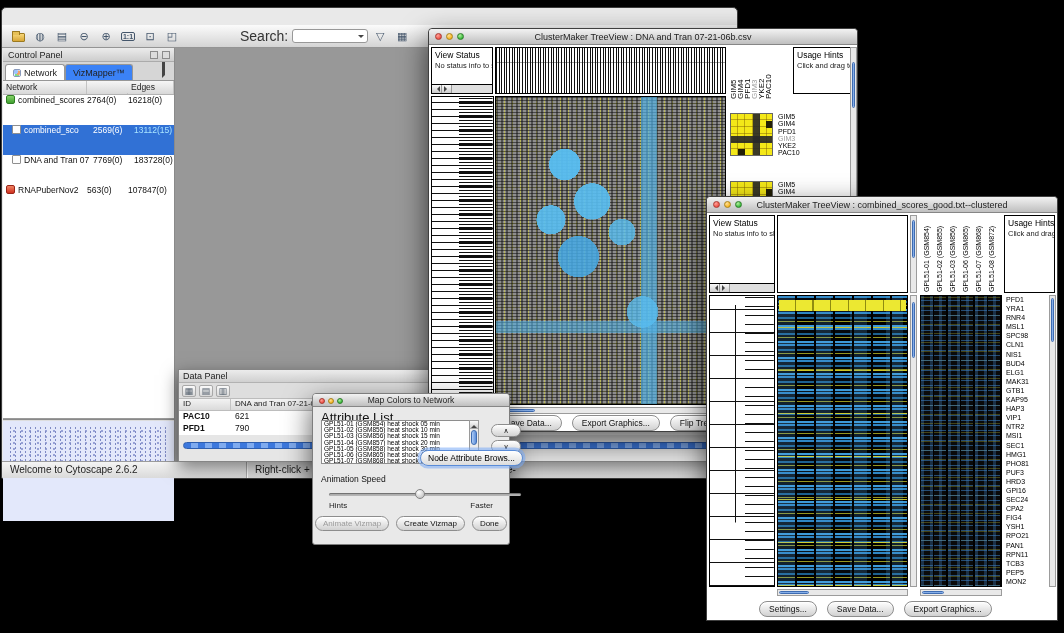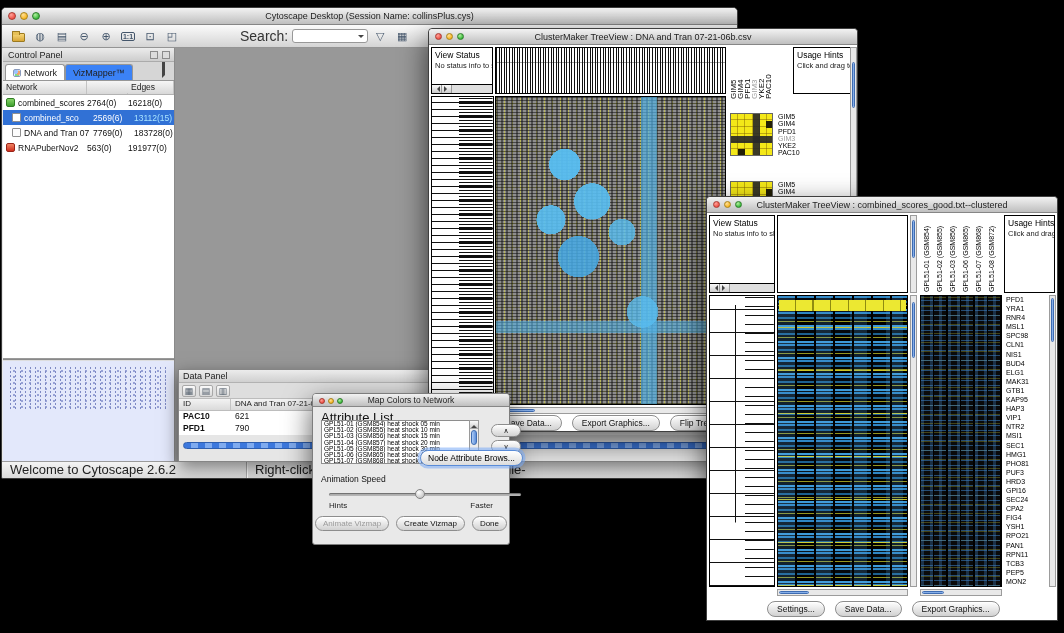--- a/index.html
+++ b/index.html
@@ -80,38 +80,38 @@
     background:radial-gradient(circle at 30% 30%,#9cc2ff 2px,transparent 2.4px),
       radial-gradient(circle at 72% 45%,#f0a06a 2px,transparent 2.4px),
       radial-gradient(circle at 48% 78%,#7ddf84 2px,transparent 2.4px),#eef4ff;
     border:1px solid #8899bb;}
   .tab-more{margin-left:auto;padding:0 4px 4px 0;}
   .nt-head{display:flex;height:14px;background:linear-gradient(#f6f6f6,#d8d8d8);
     border-bottom:1px solid #b2b2b2;font-size:8.5px;color:#222;}
   .nt-head .c{padding:1px 0 0 3px;border-right:1px solid #c3c3c3;overflow:hidden;white-space:nowrap;}
   .c.c1{width:84px;} .c.c2{width:41px;margin-top:12px;} .c.c3{flex:1;}
   .nt-rows{background:#fff;}
-  .nrow{display:flex;height:15px;font-size:8.5px;align-items:center;background:#fff;color:#111;}
+  .nrow{display:flex;height:30px;font-size:8.5px;background:#fff;color:#111;}
   .nrow .nicon{width:9px;height:9px;margin:0 3px;border-radius:2px;flex:0 0 auto;}
   .nrow .cell{overflow:hidden;white-space:nowrap;}
   .nrow .name{width:69px;} .nrow .nodes{width:41px;} .nrow .edges{flex:1;}
   .nrow.ic-green .nicon{background:linear-gradient(#86d468,#3f9e2f);border:1px solid #2f7d23;}
   .nrow.ic-red .nicon{background:linear-gradient(#f08464,#cf2f1e);border:1px solid #992417;}
   .nrow.ic-doc .nicon{background:#fdfdfd;border:1px solid #8f8f8f;margin-left:9px;border-radius:1px;}
   .nrow.selected{background:#3171d5;color:#fff;}
   .nrow.selected .edges{color:#a9e4ff;}
   .nt-fill{background:#fff;height:204px;border-bottom:1px solid #9a9a9a;}
   .bird{position:relative;height:102px;background:#e3e8fb;border-top:2px groove #dddddd;}
   .birdtex{position:absolute;left:5px;top:5px;right:8px;height:44px;
     background-image:radial-gradient(circle,#7d89c4 .8px,transparent 1.05px),
       radial-gradient(circle,#98a2d6 .8px,transparent 1.05px);
     background-size:5px 4px,8px 6px;background-position:0 0,2px 2px;}
   .statusbar{position:absolute;left:0;right:0;bottom:0;height:17px;
     background:linear-gradient(#f4f4f4,#dadada);border-top:1px solid #9b9b9b;
-    display:flex;align-items:center;font-size:13px;color:#222;border-radius:0 0 2px 2px;}
+    display:flex;align-items:center;font-size:10px;color:#222;border-radius:0 0 2px 2px;}
   .sb-cell{padding-left:8px;white-space:nowrap;overflow:hidden;height:100%;line-height:16px;}
   .sb-cell.s1{width:244px;} .sb-cell.s2{width:228px;border-left:1px solid #adadad;box-shadow:inset 1px 0 0 #fff;}
   .sb-cell.s3{flex:1;border-left:1px solid #adadad;box-shadow:inset 1px 0 0 #fff;}
 
   
   .netwin{left:180px;top:42px;width:250px;height:327px;background:#d6d6d6;border:1px solid #5c5c5c;
     border-radius:4px 4px 0 0;z-index:3;}
   .netwin .titlebar{height:15px;line-height:15px;font-size:8.5px;}
   .netcv{position:absolute;left:1px;top:15px;right:9px;bottom:1px;
     background-color:#caceef;
@@ -252,28 +252,20 @@
   .dlg-btns{position:absolute;left:0;right:0;top:122px;display:flex;justify-content:center;gap:7px;}
   .dlg-btns .aqua{font-size:8px;padding:2px 7px;}
   .aqua.disabled{color:#9b9b9b;}
 </style>
 </head>
 <body>
 
 <div class="stage">
 
   <section class="win main">
-    <div class="titlebar">
-      <span class="lights">
-        <span class="light r"></span>
-        <span class="light y"></span>
-        <span class="light g"></span>
-      </span>
-      <span>Cytoscape Desktop (Session Name: collinsPlus.cys)</span>
-    </div>
 
     <div class="toolbar">
       <button class="tbtn">
           <span class="folder"></span>
         </button>
       <button class="tbtn">
           <span class="glyph">◍</span>
         </button>
       <button class="tbtn">
           <span class="glyph">▤</span>
@@ -347,21 +339,21 @@
           <div class="nrow ic-doc">
           <span class="nicon"></span>
           <span class="cell name">DNA and Tran 07</span>
           <span class="cell nodes">7769(0)</span>
           <span class="cell edges">183728(0)</span>
         </div>
           <div class="nrow ic-red">
           <span class="nicon"></span>
           <span class="cell name">RNAPuberNov2</span>
           <span class="cell nodes">563(0)</span>
-          <span class="cell edges">191977(0)</span>
+          <span class="cell edges">107847(0)</span>
         </div>
         </div>
       <div class="nt-fill"></div>
       <div class="bird">
         <div class="birdtex"></div>
       </div>
     </aside>
 
     <div class="statusbar">
       <span class="sb-cell s1">Welcome to Cytoscape 2.6.2</span>
@@ -566,21 +558,21 @@
       <span class="bthumb" style="left:1px;right:1px;top:2px;height:44px;"></span>
     </div>
 
     <div class="vtrack" style="left:70px;top:392px;width:131px;height:7px;">
       <span class="bthumb h" style="top:1px;bottom:1px;left:1px;width:30px;"></span>
     </div>
     <div class="vtrack" style="left:213px;top:392px;width:82px;height:7px;">
       <span class="bthumb h" style="top:1px;bottom:1px;left:1px;width:22px;"></span>
     </div>
 
-    <div class="tvbtns" style="left:60px;top:404px;">
+    <div class="tvbtns" style="left:52px;top:404px;">
         <button class="aqua">Settings...</button>
         <button class="aqua">Save Data...</button>
         <button class="aqua">Export Graphics...</button>
       </div>
   </section>
 
   <section class="win mapdlg">
     <div class="titlebar">
       <span class="lights tiny">
         <span class="light r"></span>

